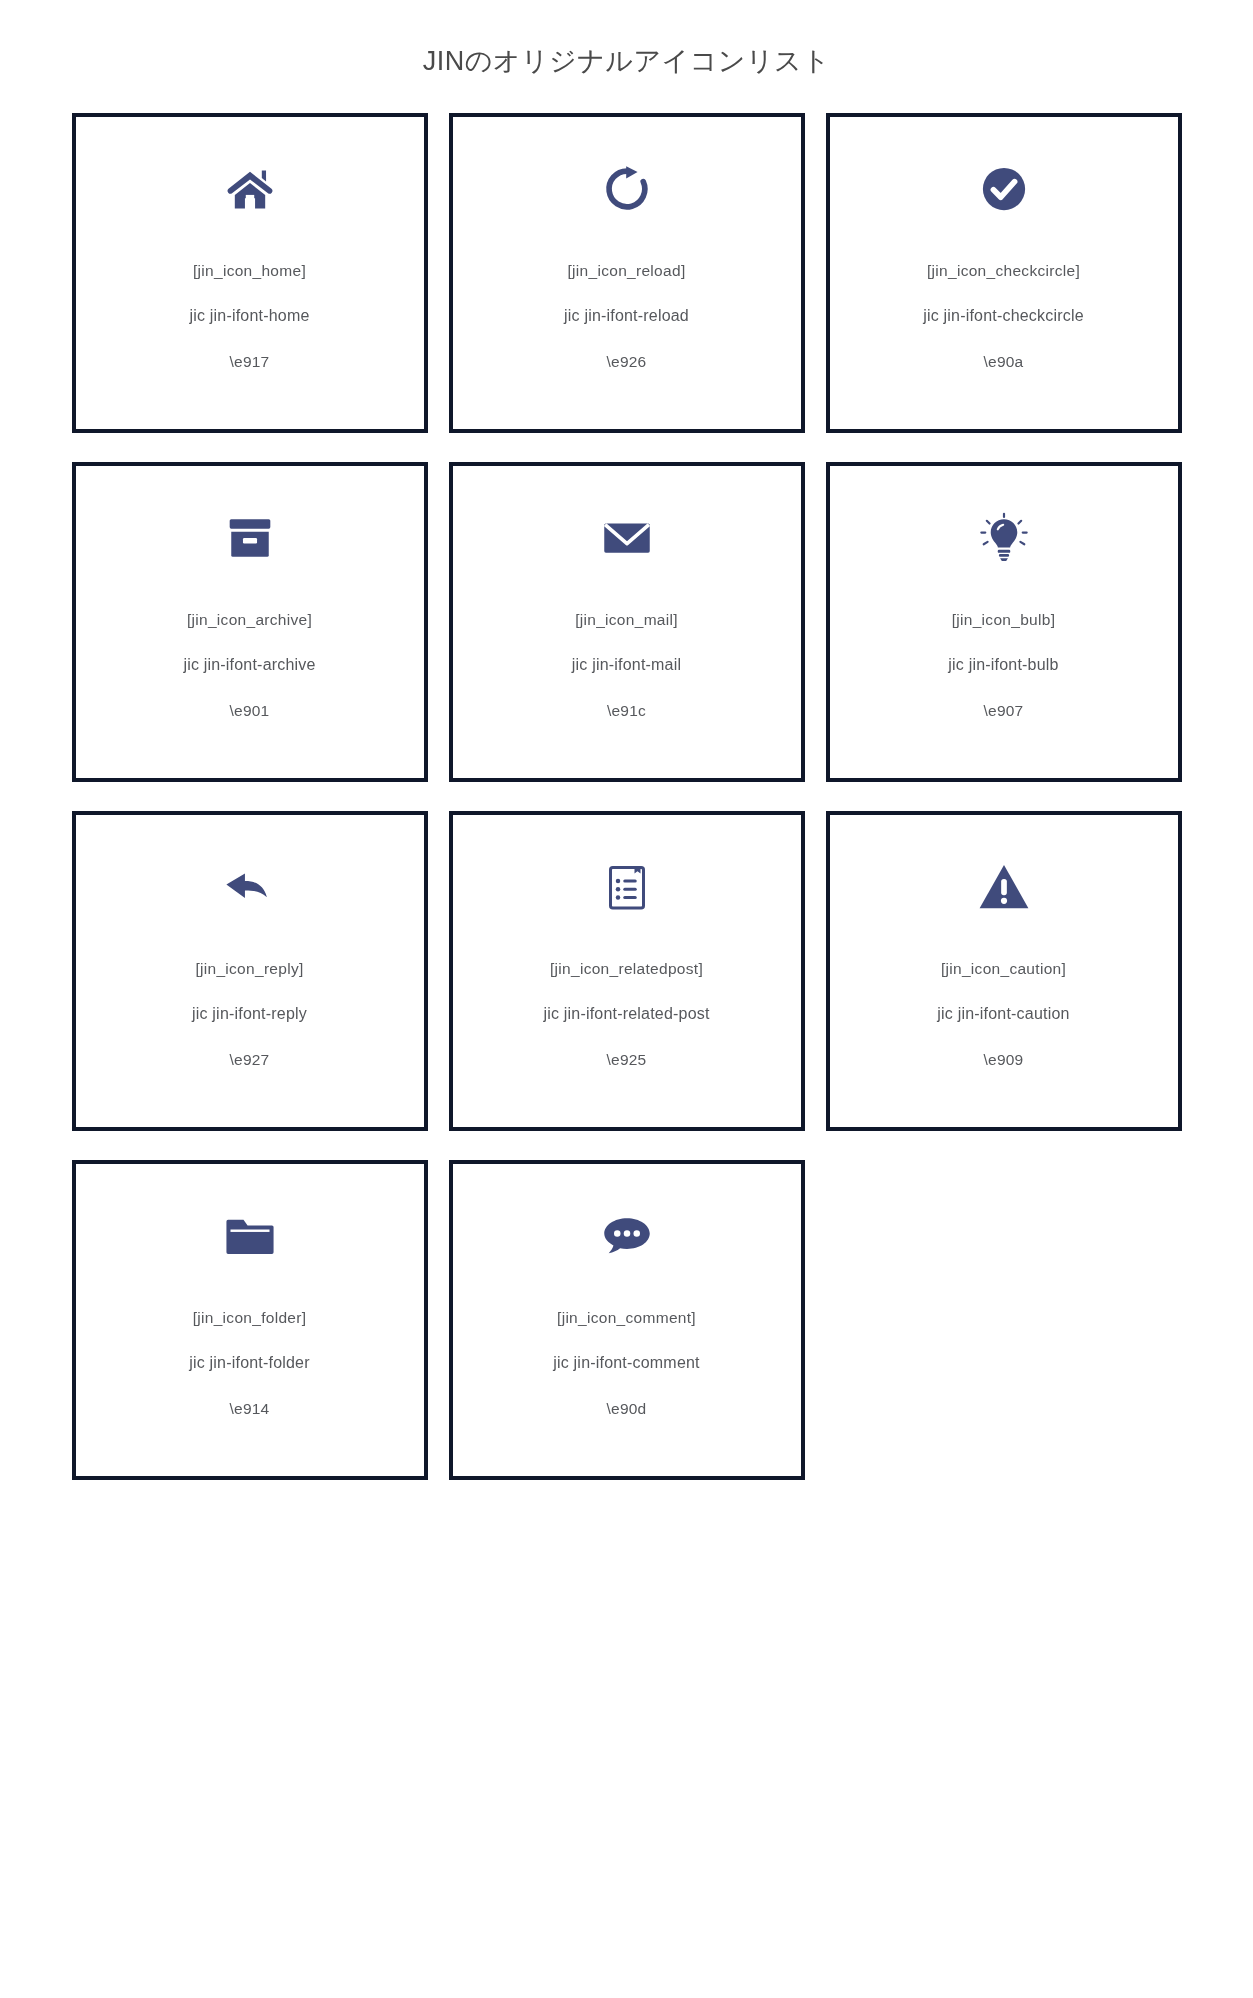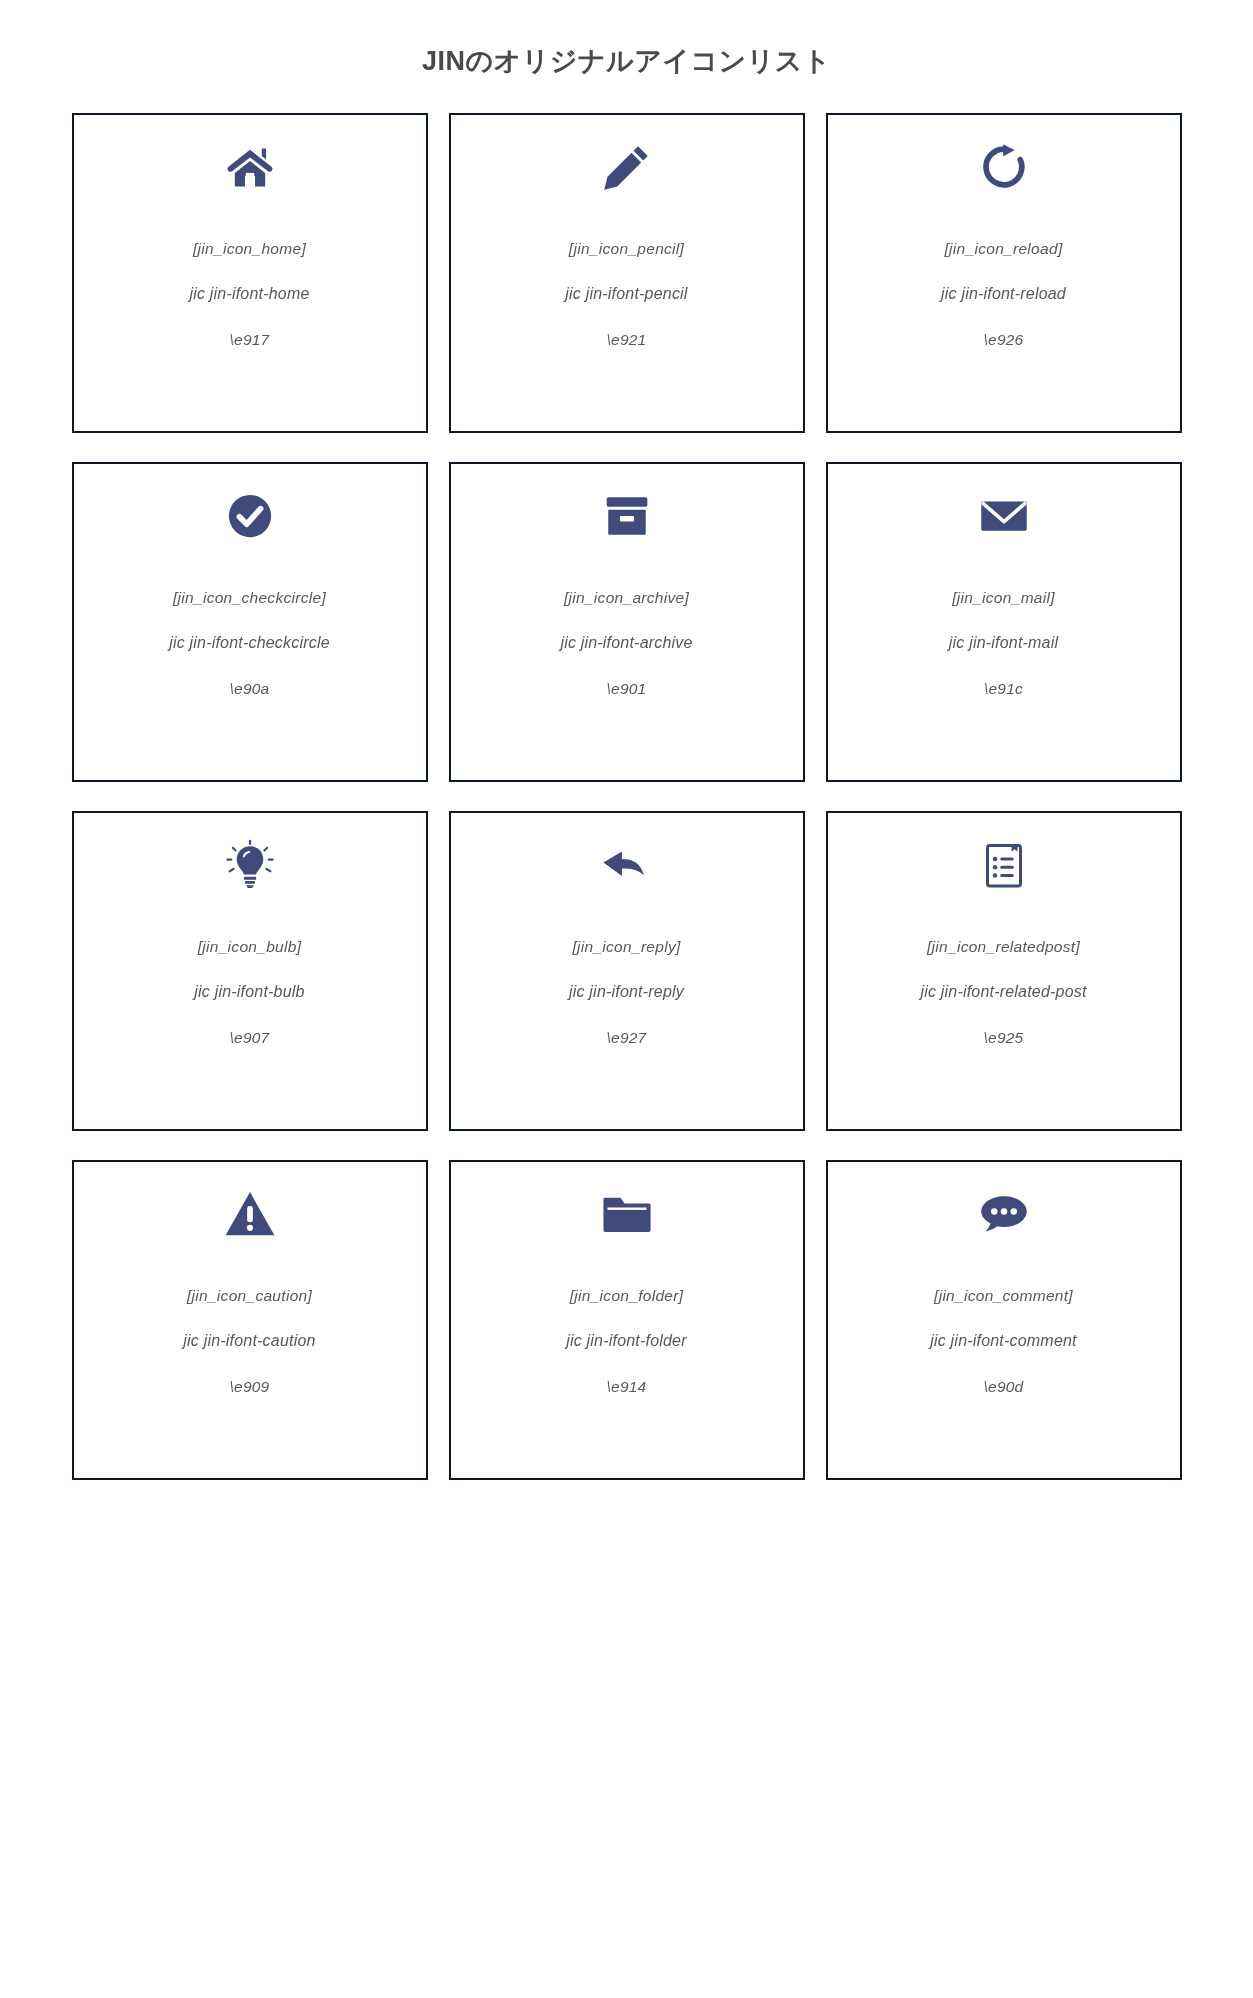--- a/index.html
+++ b/index.html
@@ -17,47 +17,46 @@
   .page {
     width: 1253px;
     box-sizing: border-box;
     padding: 0;
   }
 
   .page-title {
     text-align: center;
     color: #4a4a4a;
     font-size: 27px;
-    font-weight: 700;
+    font-weight: 400;
     letter-spacing: 0.5px;
     margin: 0;
     padding: 44px 0 34px 0;
     line-height: 1.3;
   }
 
   .icon-grid {
     display: grid;
     grid-template-columns: repeat(3, 356px);
     column-gap: 21px;
     row-gap: 29px;
     justify-content: center;
     padding: 0 0 60px 0;
   }
 
   .icon-card {
     box-sizing: border-box;
-    border: 2px solid #0f172a;
+    border: 4px solid #0f172a;
     background: #ffffff;
     height: 320px;
     display: flex;
     flex-direction: column;
     align-items: center;
     justify-content: flex-start;
-    padding-top: 22px;
-    font-style: italic;
+    padding-top: 42px;
   }
 
   .icon-glyph {
     width: 60px;
     height: 60px;
     display: flex;
     align-items: center;
     justify-content: center;
     margin-bottom: 44px;
   }
@@ -105,31 +104,20 @@
           <svg width="54" height="54" viewBox="0 0 64 64" fill="#404b7c">
             <path d="M46 10h5v13l-5-4z"></path>
             <path d="M32 11.5 6.5 31.8a3.4 3.4 0 0 0 4.2 5.3L32 20.6l21.3 16.5a3.4 3.4 0 0 0 4.2-5.3z"></path>
             <path d="M32 25 14 39v16h12V43h12v12h12V39z"></path>
             <rect x="27" y="39" width="10" height="10" fill="#fff"></rect>
           </svg>
         </div>
         <div class="icon-shortcode">[jin_icon_home]</div>
         <div class="icon-classname">jic jin-ifont-home</div>
         <div class="icon-unicode">\e917</div>
-      </div>
-      <div class="icon-card">
-        <div class="icon-glyph">
-          <svg width="52" height="52" viewBox="0 0 64 64" fill="#404b7c">
-            <path d="M45.6 6.4 57.6 18.4 52 24 40 12z"></path>
-            <path d="M37.5 14.5 49.5 26.5 20 56 4 60 8 44z"></path>
-          </svg>
-        </div>
-        <div class="icon-shortcode">[jin_icon_pencil]</div>
-        <div class="icon-classname">jic jin-ifont-pencil</div>
-        <div class="icon-unicode">\e921</div>
       </div>
       <div class="icon-card">
         <div class="icon-glyph">
           <svg width="52" height="52" viewBox="0 0 64 64" fill="none" stroke="#404b7c" stroke-width="7" stroke-linecap="round">
             <path d="M32 10a22 22 0 1 0 20 13"></path>
             <path d="M31 4 45 11 31 19" fill="#404b7c" stroke="none"></path>
           </svg>
         </div>
         <div class="icon-shortcode">[jin_icon_reload]</div>
         <div class="icon-classname">jic jin-ifont-reload</div>

